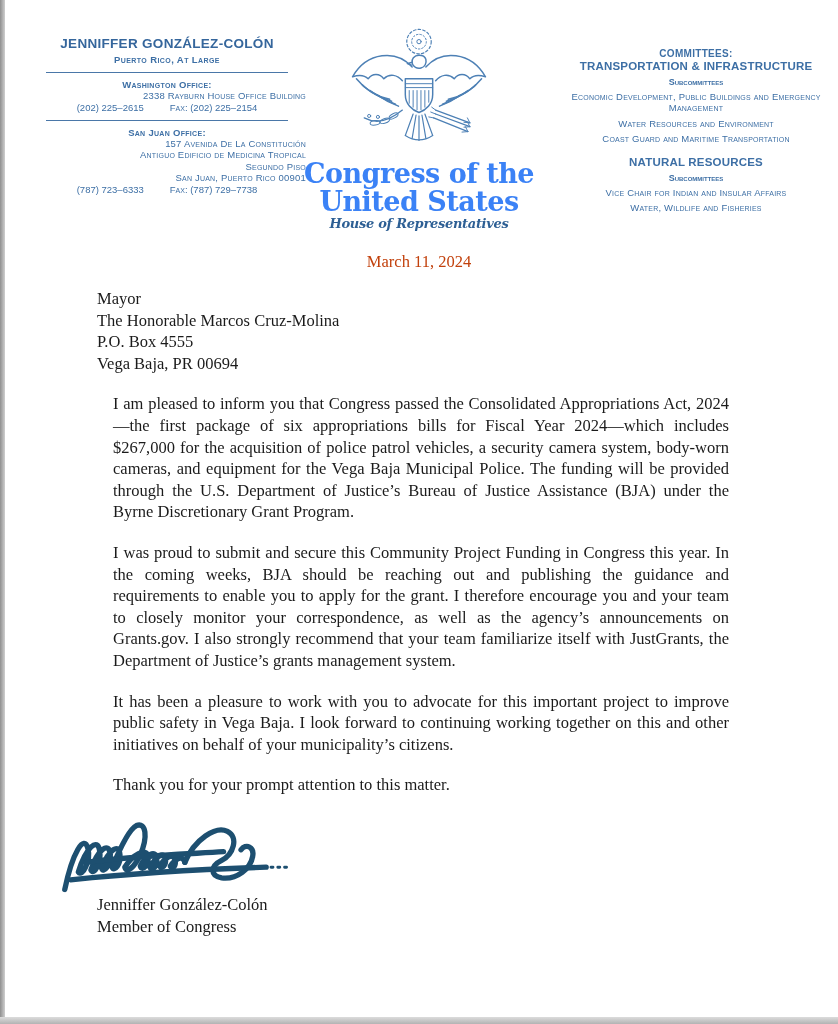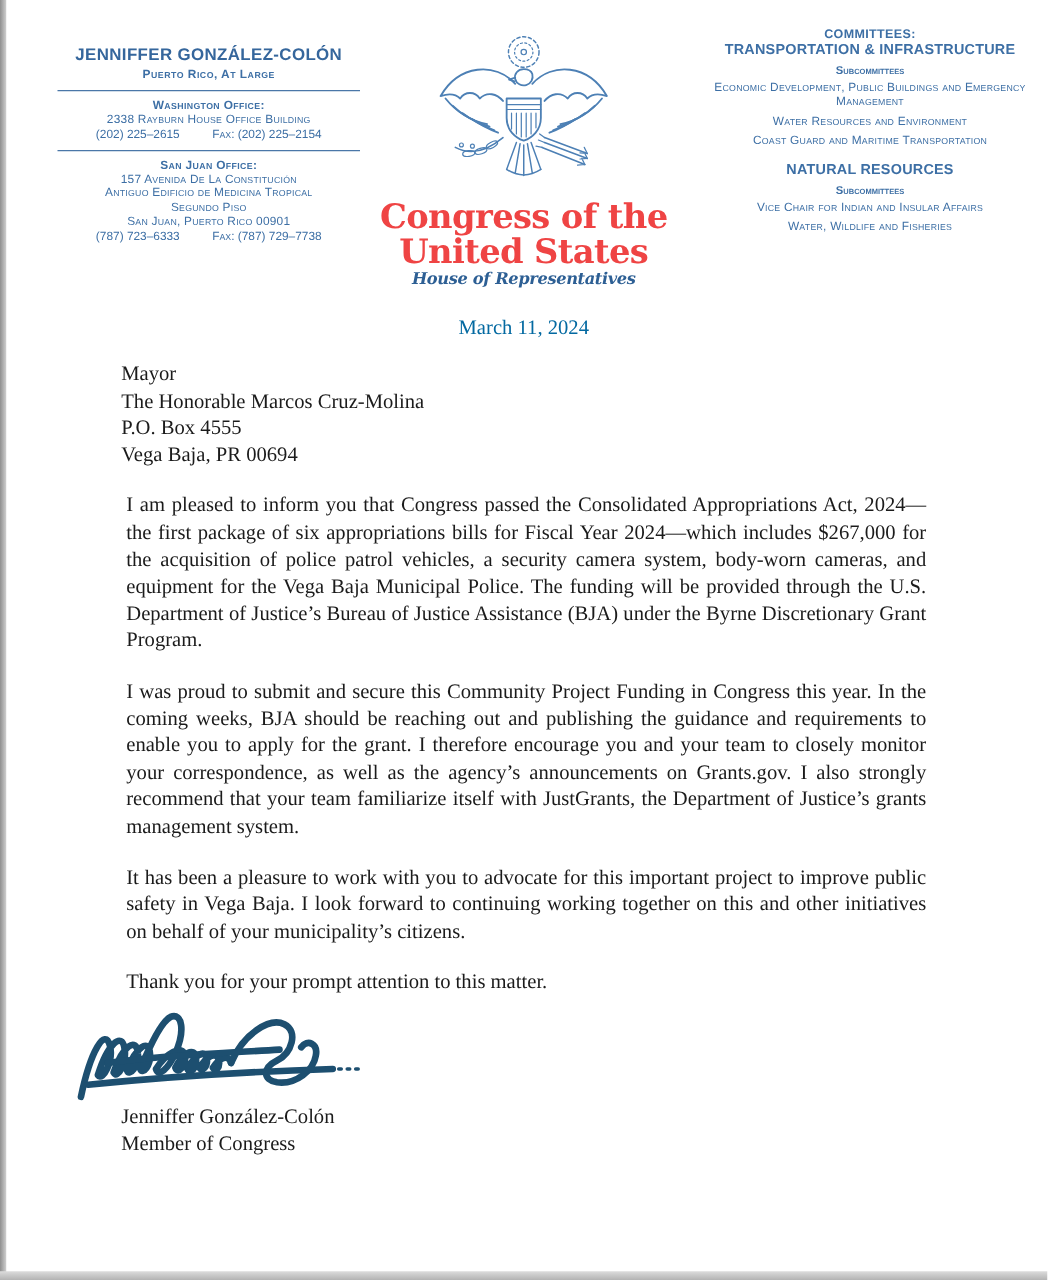--- a/index.html
+++ b/index.html
@@ -11,52 +11,52 @@
   .edge-left{position:absolute;left:0;top:0;width:5px;height:1024px;
     background:linear-gradient(to right,#8f8f8f,#cfcfcf);}
   .edge-bottom{position:absolute;left:0;bottom:0;width:838px;height:7px;
     background:linear-gradient(to bottom,#dcdcdc,#b3b3b3);}
 
   
   .letterhead{position:relative;height:288px;}
   .lh-col{position:absolute;text-align:center;color:#3d6fa5;
     font-family:"Liberation Sans",sans-serif;}
   .lh-left{left:28px;top:36px;width:278px;}
-  .lh-right{left:560px;top:22px;width:272px;}
+  .lh-right{left:560px;top:48px;width:272px;}
 
   .member-name{font-size:13.5px;font-weight:700;letter-spacing:.3px;color:#35669c;}
   .district{font-size:9.5px;font-weight:700;font-variant:small-caps;margin-top:3px;letter-spacing:.4px;}
   .lh-rule{border:none;border-top:1.6px solid #4a77a8;width:242px;margin:7px auto 6px auto;}
   .office-title{font-size:9.5px;font-weight:700;font-variant:small-caps;letter-spacing:.3px;}
-  .lh-line{font-size:9.5px;font-variant:small-caps;line-height:1.18;letter-spacing:.2px;}
+  .lh-line{font-size:9.5px;font-variant:small-caps;line-height:1.18;letter-spacing:.2px;text-align:right;}
   .phone-line{font-size:9.5px;font-variant:small-caps;margin-top:1px;}
   .phone-line .gap{display:inline-block;width:26px;}
 
   .committees-label{font-size:10px;font-weight:700;letter-spacing:.3px;}
   .committee-name{font-size:11.5px;font-weight:800;letter-spacing:.2px;margin-top:1px;}
   .subc-label{font-size:9px;font-variant:small-caps;font-weight:600;margin-top:5px;}
   .subc{font-size:9.5px;font-variant:small-caps;line-height:1.2;margin-top:4px;letter-spacing:.2px;}
   .committee-block2{margin-top:11px;}
 
   .lh-center{position:absolute;left:254px;top:26px;width:330px;text-align:center;}
   .seal{display:block;margin:0 auto;}
-  .congress-line1{font-family:"DejaVu Serif",serif;font-weight:700;color:#ef4444;
+  .congress-line1{font-family:"DejaVu Serif",serif;font-weight:700;color:#3b82f6;
     font-size:27px;line-height:1.05;margin-top:2px;letter-spacing:-.5px;}
   .congress-line2{font-family:"DejaVu Serif",serif;font-weight:700;color:#2d5f94;
     font-size:13px;line-height:1.15;letter-spacing:-.3px;font-style:italic;}
   .congress-line3{font-family:"DejaVu Serif",serif;font-weight:700;color:#2d5f94;
     font-size:17.5px;line-height:1.2;letter-spacing:-.2px;}
   .date-line{position:absolute;left:254px;top:252px;width:330px;text-align:center;
-    font-size:16.5px;color:#0369a1;}
+    font-size:16.5px;color:#c2410c;}
 
   
   .letter-body{margin:0 93px 0 97px;font-size:16.5px;line-height:21.6px;color:#1b1b1b;}
   .recipient-line{white-space:nowrap;}
   .salutation{margin-top:22px;}
-  .para{margin:4px;margin-top:19px;text-align:justify;}
+  .para{margin:16px;margin-top:19px;text-align:justify;}
   .para.no-justify{text-align:left;}
   .closing{margin-top:27px;}
 
   .signature-wrap{margin-left:-42px;margin-top:0px;height:86px;}
   .signer-name{margin-top:-4px;}
   .signer-title{margin-top:1px;}
 </style>
 </head>
 <body>
 

